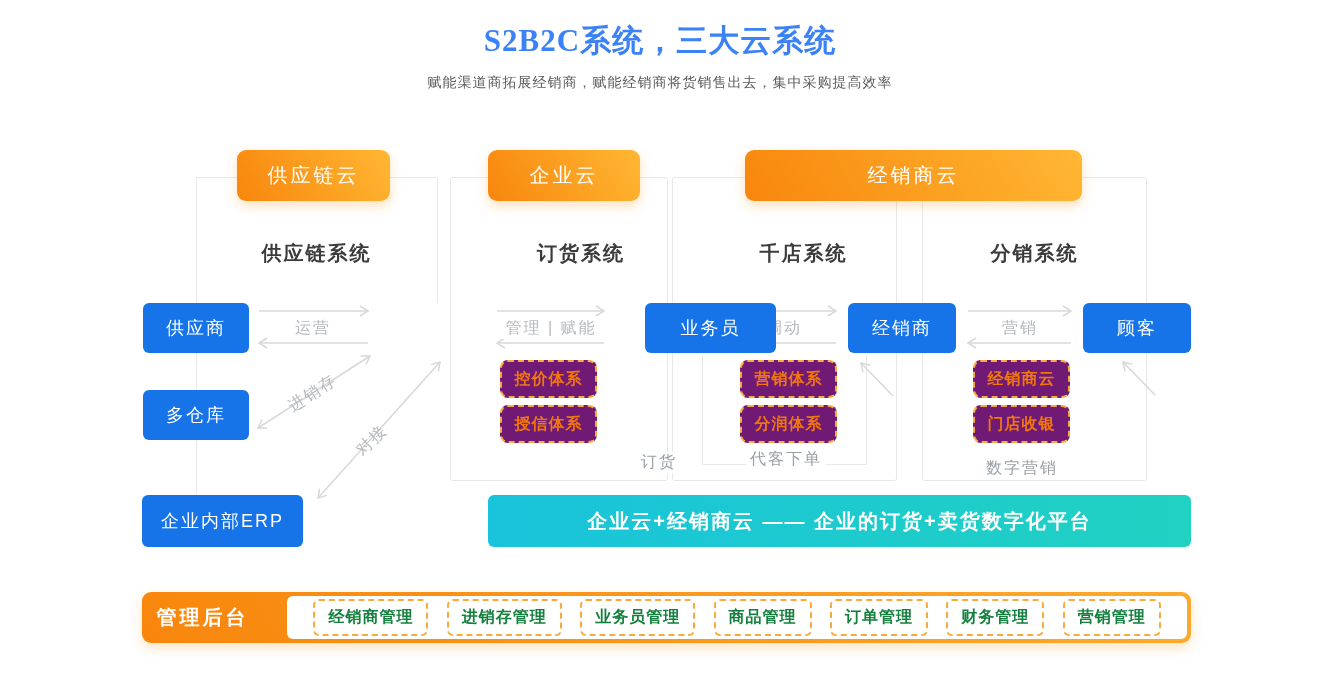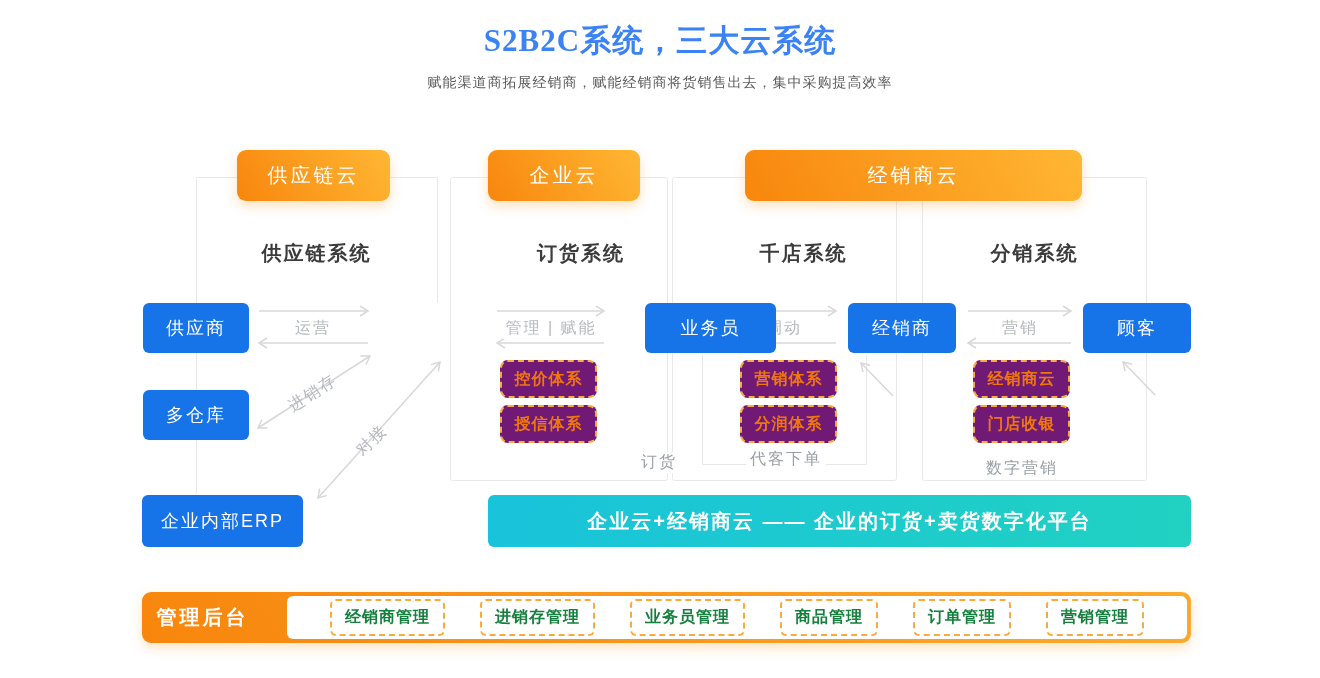--- a/index.html
+++ b/index.html
@@ -156,17 +156,18 @@
   <div class="banner">企业云+经销商云 —— 企业的订货+卖货数字化平台</div>
 
   <div class="adminbar">
     <div class="admin-label">管理后台</div>
     <div class="adminbar-inner">
       <span class="admin-item">经销商管理</span>
       <span class="admin-item">进销存管理</span>
       <span class="admin-item">业务员管理</span>
       <span class="admin-item">商品管理</span>
       <span class="admin-item">订单管理</span>
+      <span class="admin-item">财务管理</span>
       <span class="admin-item">营销管理</span>
     </div>
   </div>
 
 </div>
 
 </body></html>

